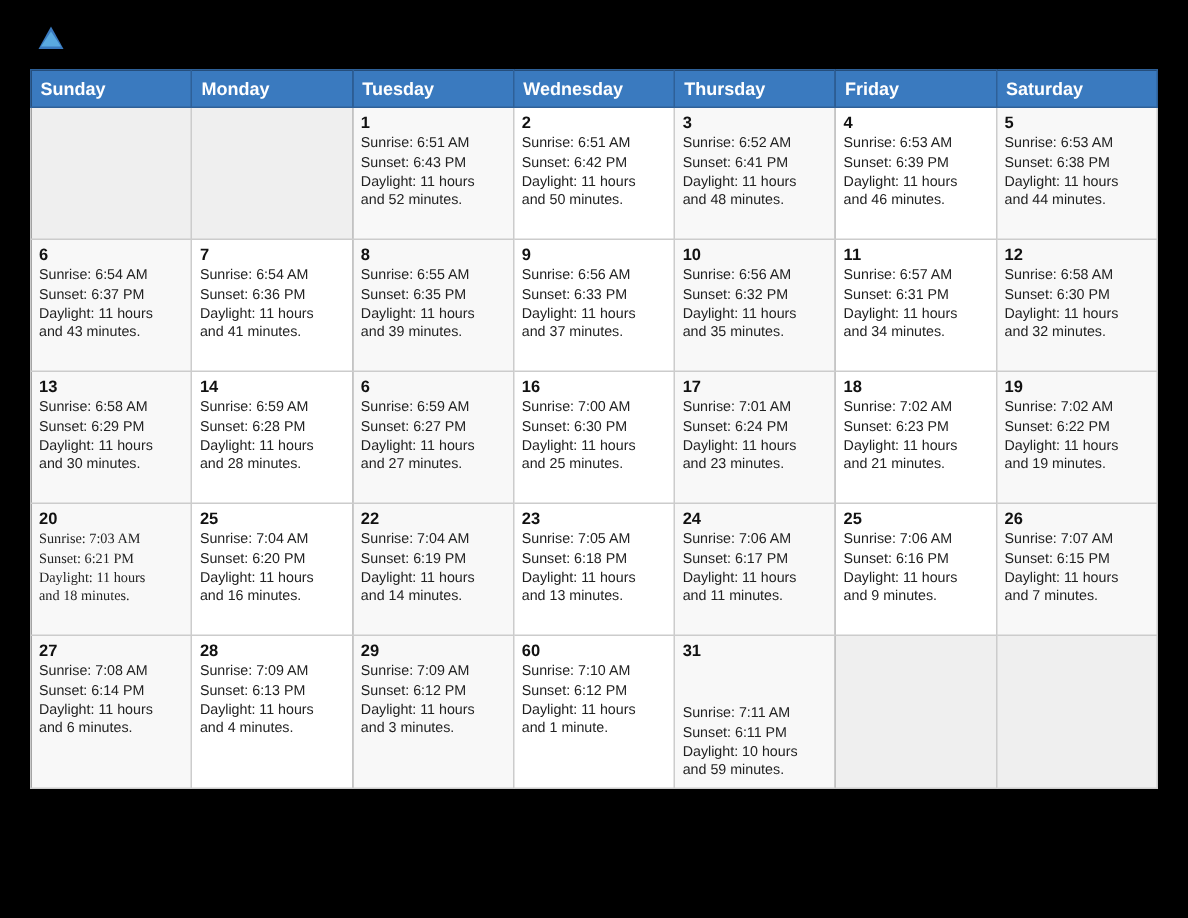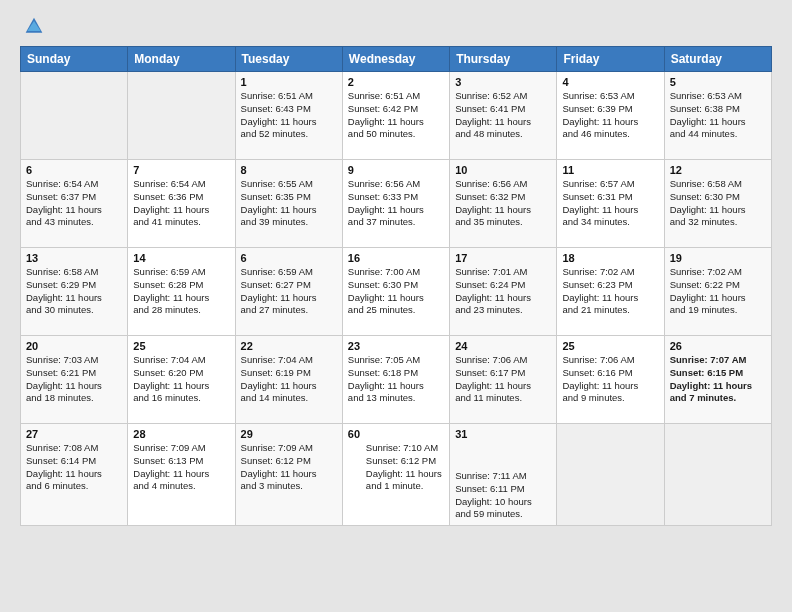--- a/index.html
+++ b/index.html
@@ -7,21 +7,21 @@
       font-family: Arial, sans-serif;
       background: #fff;
       width: 792px;
       height: 612px;
       overflow: hidden;
     }
     .page {
       width: 792px;
       height: 612px;
       padding: 16px 20px 10px 20px;
-      background: #e5e5e5;
+      background: #000000;
     }
     .header {
       display: flex;
       justify-content: space-between;
       align-items: flex-start;
       margin-bottom: 10px;
     }
     .logo {
       display: flex;
       flex-direction: column;
@@ -278,21 +278,21 @@
             <div class="day-num">19</div>
             <div class="day-info" style="white-space: pre-line;">Sunrise: 7:02 AM
 Sunset: 6:22 PM
 Daylight: 11 hours
 and 19 minutes.</div>
           </td>
         </tr>
         <tr>
           <td>
             <div class="day-num">20</div>
-            <div class="day-info" style="white-space: pre-line;">Sunrise: 7:03 AM
+            <div class="day-info" style="white-space: pre-line; font-family: Liberation Serif, serif;">Sunrise: 7:03 AM
 Sunset: 6:21 PM
 Daylight: 11 hours
 and 18 minutes.</div>
           </td>
           <td>
             <div class="day-num">25</div>
             <div class="day-info" style="white-space: pre-line;">Sunrise: 7:04 AM
 Sunset: 6:20 PM
 Daylight: 11 hours
 and 16 minutes.</div>
@@ -320,21 +320,21 @@
           </td>
           <td>
             <div class="day-num">25</div>
             <div class="day-info" style="white-space: pre-line;">Sunrise: 7:06 AM
 Sunset: 6:16 PM
 Daylight: 11 hours
 and 9 minutes.</div>
           </td>
           <td>
             <div class="day-num">26</div>
-            <div class="day-info" style="white-space: pre-line; font-weight: bold;">Sunrise: 7:07 AM
+            <div class="day-info" style="white-space: pre-line;">Sunrise: 7:07 AM
 Sunset: 6:15 PM
 Daylight: 11 hours
 and 7 minutes.</div>
           </td>
         </tr>
         <tr>
           <td>
             <div class="day-num">27</div>
             <div class="day-info" style="white-space: pre-line;">Sunrise: 7:08 AM
 Sunset: 6:14 PM
@@ -350,21 +350,21 @@
           </td>
           <td>
             <div class="day-num">29</div>
             <div class="day-info" style="white-space: pre-line;">Sunrise: 7:09 AM
 Sunset: 6:12 PM
 Daylight: 11 hours
 and 3 minutes.</div>
           </td>
           <td>
             <div class="day-num">60</div>
-            <div class="day-info" style="white-space: pre-line; margin-left: 18px;">Sunrise: 7:10 AM
+            <div class="day-info" style="white-space: pre-line;">Sunrise: 7:10 AM
 Sunset: 6:12 PM
 Daylight: 11 hours
 and 1 minute.</div>
           </td>
           <td>
             <div class="day-num">31</div>
             <div class="day-info" style="white-space: pre-line; margin-top: 30px;">Sunrise: 7:11 AM
 Sunset: 6:11 PM
 Daylight: 10 hours
 and 59 minutes.</div>

